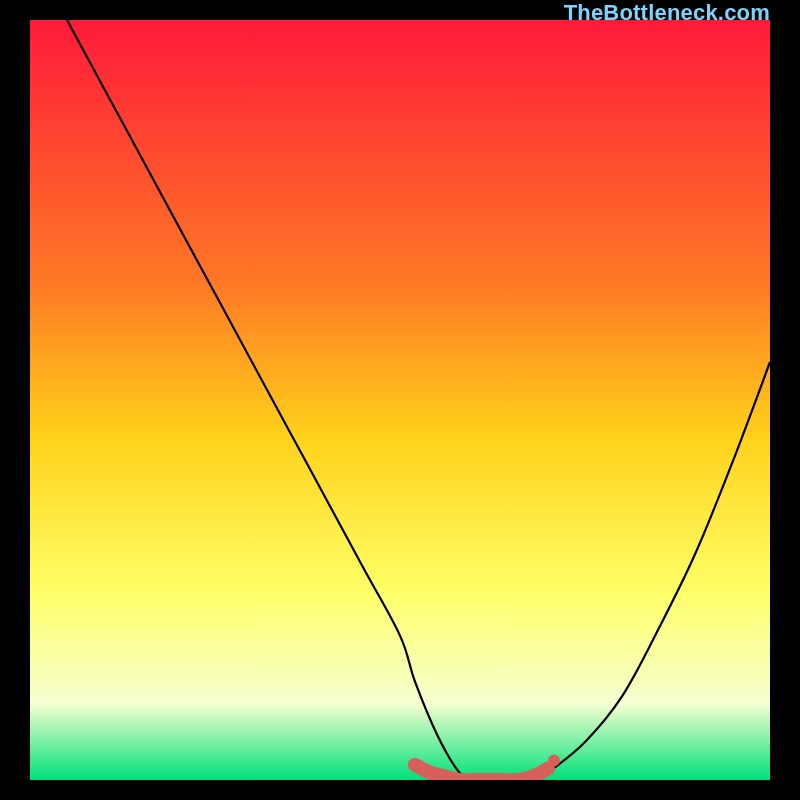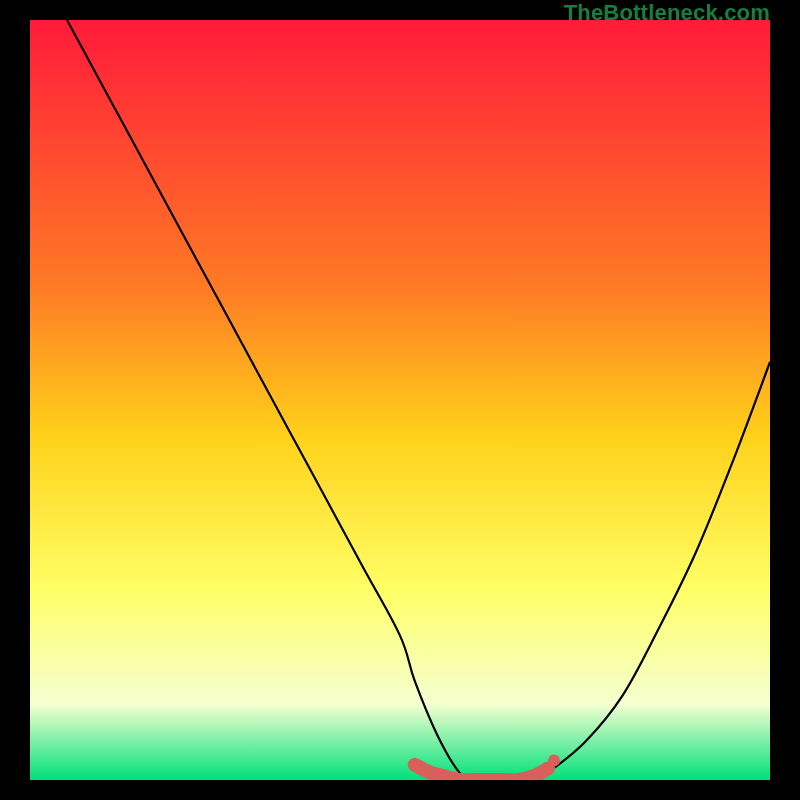--- a/index.html
+++ b/index.html
@@ -23,21 +23,21 @@
     position: absolute;
     left: 0;
     top: 0;
     width: 740px;
     height: 760px;
   }
   .watermark {
     position: absolute;
     top: 0px;
     right: 30px;
-    color: #15803d;
+    color: #7dd3fc;
     font-size: 22px;
     font-weight: 600;
     letter-spacing: 0.2px;
   }
   svg { display: block; }
 </style>
 </head>
 <body>
 
 <div class="watermark">TheBottleneck.com</div>

